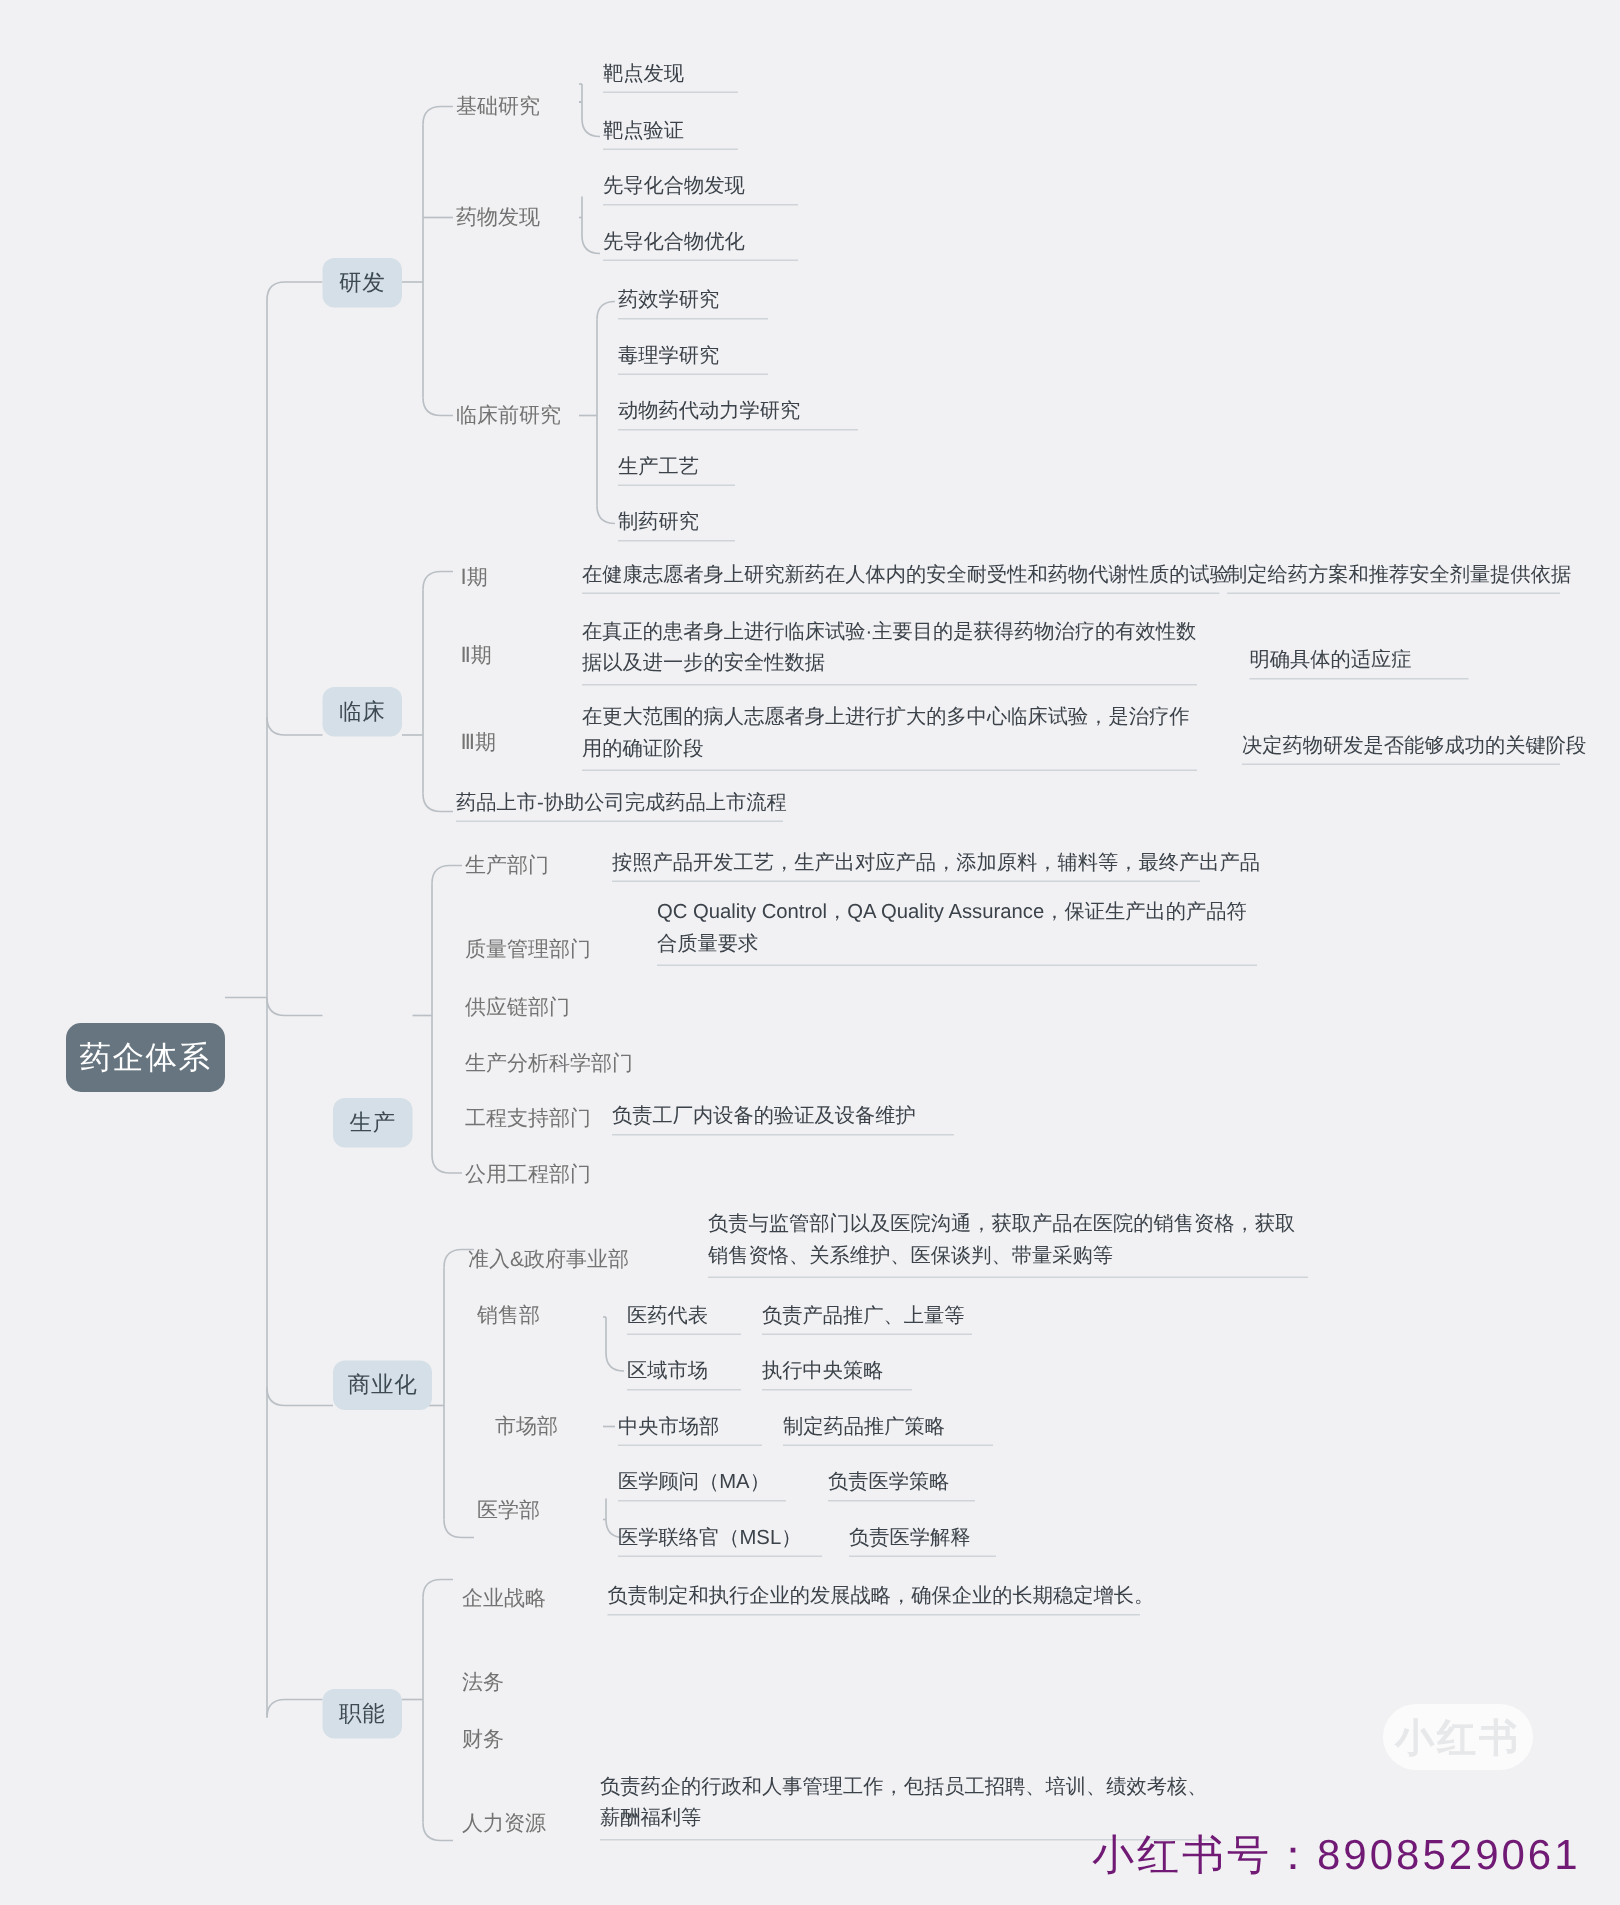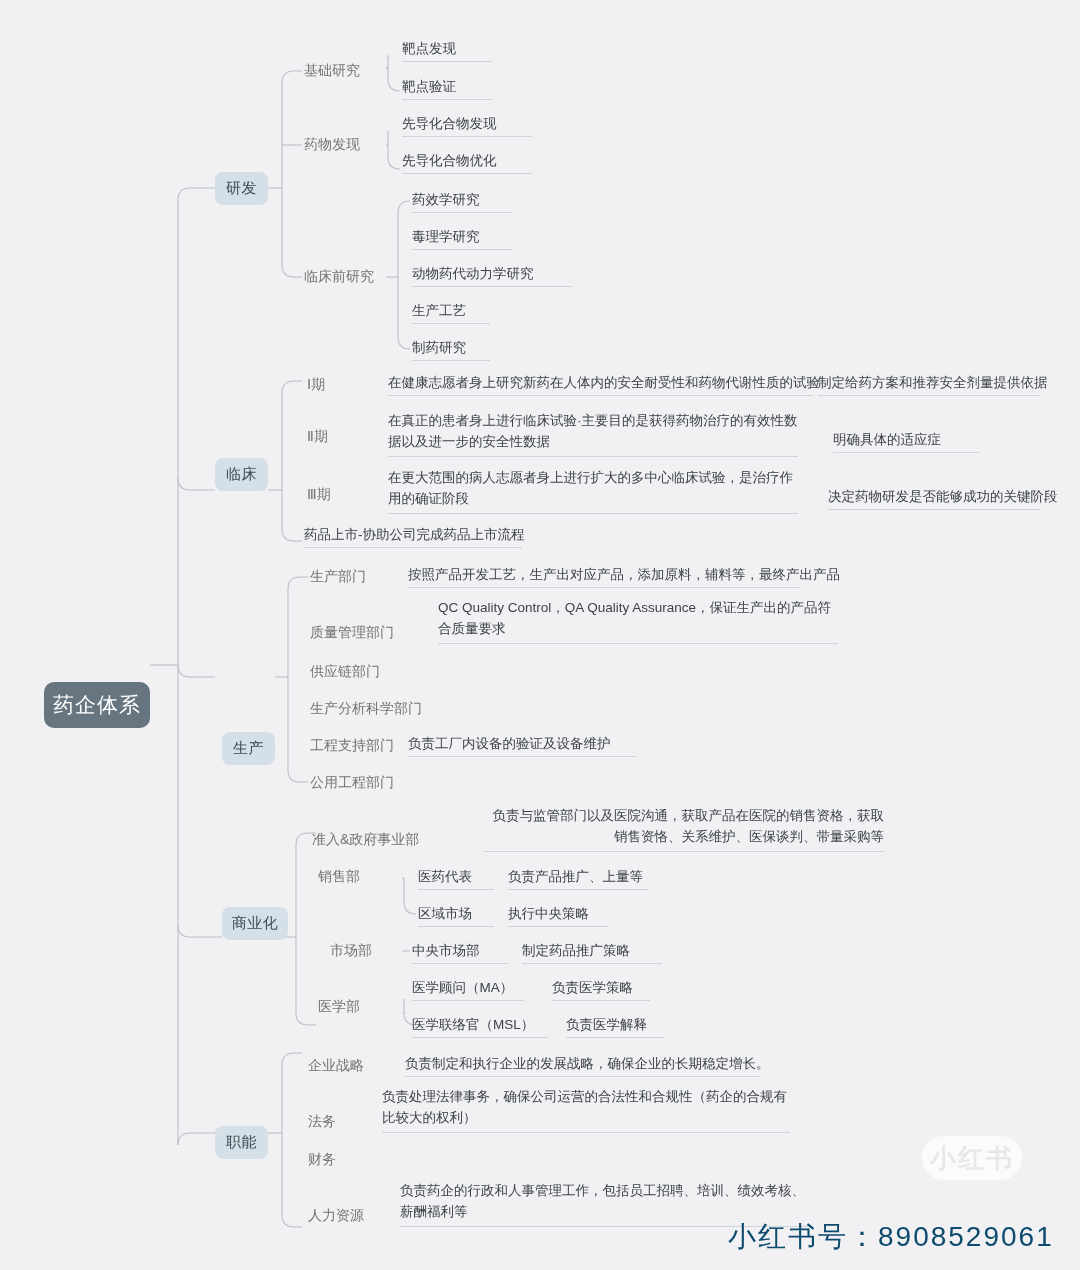--- a/index.html
+++ b/index.html
@@ -49,21 +49,21 @@
   
   .wm-pill{
     position:absolute;
     background:#fbfbfc;
     border-radius:26px;
     display:flex;align-items:center;justify-content:center;
     color:#e7e8ea;font-size:26px;font-weight:bold;letter-spacing:2px;
   }
   .wm-text{
     position:absolute;
-    color:#0c4a6e;
+    color:#701a75;
     font-size:28px;letter-spacing:2px;
     white-space:nowrap;
   }
 </style>
 </head>
 <body>
 
 <div id="stage">
 
   <svg id="wires" viewBox="0 0 1080 1270">
@@ -175,21 +175,21 @@
   <div class="node lbl" style="left:310px;top:661px;width:100px;height:22px;">供应链部门</div>
 
   <div class="node lbl" style="left:310px;top:698px;width:120px;height:22px;">生产分析科学部门</div>
 
   <div class="node lbl" style="left:310px;top:735px;width:100px;height:22px;">工程支持部门</div>
   <div class="node leaf" style="left:408px;top:733px;width:228px;height:24px;">负责工厂内设备的验证及设备维护</div>
 
   <div class="node lbl" style="left:310px;top:772px;width:100px;height:22px;">公用工程部门</div>
 
   <div class="node lbl" style="left:312px;top:829px;width:120px;height:22px;">准入&amp;政府事业部</div>
-  <div class="node leaf wrap" style="left:484px;top:808px;width:400px;height:44px;text-align:right;">负责与监管部门以及医院沟通，获取产品在医院的销售资格，获取销售资恪、关系维护、医保谈判、带量采购等</div>
+  <div class="node leaf wrap" style="left:472px;top:808px;width:400px;height:44px;">负责与监管部门以及医院沟通，获取产品在医院的销售资格，获取销售资恪、关系维护、医保谈判、带量采购等</div>
 
   <div class="node lbl" style="left:318px;top:866px;width:70px;height:22px;">销售部</div>
   <div class="node leaf" style="left:418px;top:866px;width:76px;height:24px;">医药代表</div>
   <div class="node leaf" style="left:508px;top:866px;width:140px;height:24px;">负责产品推广、上量等</div>
   <div class="node leaf" style="left:418px;top:903px;width:76px;height:24px;">区域市场</div>
   <div class="node leaf" style="left:508px;top:903px;width:100px;height:24px;">执行中央策略</div>
 
   <div class="node lbl" style="left:330px;top:940px;width:70px;height:22px;">市场部</div>
   <div class="node leaf" style="left:412px;top:940px;width:96px;height:24px;">中央市场部</div>
   <div class="node leaf" style="left:522px;top:940px;width:140px;height:24px;">制定药品推广策略</div>
@@ -197,21 +197,20 @@
   <div class="node lbl" style="left:318px;top:996px;width:70px;height:22px;">医学部</div>
   <div class="node leaf" style="left:412px;top:977px;width:112px;height:24px;">医学顾问（MA）</div>
   <div class="node leaf" style="left:552px;top:977px;width:98px;height:24px;">负责医学策略</div>
   <div class="node leaf" style="left:412px;top:1014px;width:136px;height:24px;">医学联络官（MSL）</div>
   <div class="node leaf" style="left:566px;top:1014px;width:98px;height:24px;">负责医学解释</div>
 
   <div class="node lbl" style="left:308px;top:1055px;width:80px;height:22px;">企业战略</div>
   <div class="node leaf" style="left:405px;top:1053px;width:355px;height:24px;">负责制定和执行企业的发展战略，确保企业的长期稳定增长。</div>
 
   <div class="node lbl" style="left:308px;top:1111px;width:80px;height:22px;">法务</div>
-  <div class="node leaf wrap" style="left:382px;top:1089px;width:408px;height:44px;">负责处理法律事务，确保公司运营的合法性和合规性（药企的合规有比较大的权利）</div>
 
   <div class="node lbl" style="left:308px;top:1149px;width:80px;height:22px;">财务</div>
 
   <div class="node lbl" style="left:308px;top:1205px;width:80px;height:22px;">人力资源</div>
   <div class="node leaf wrap" style="left:400px;top:1183px;width:412px;height:44px;">负责药企的行政和人事管理工作，包括员工招聘、培训、绩效考核、薪酬福利等</div>
 
   <div class="wm-pill" style="left:922px;top:1136px;width:100px;height:44px;">小红书</div>
   <div class="wm-text" style="left:728px;top:1218px;">小红书号：8908529061</div>
 
 </div>

